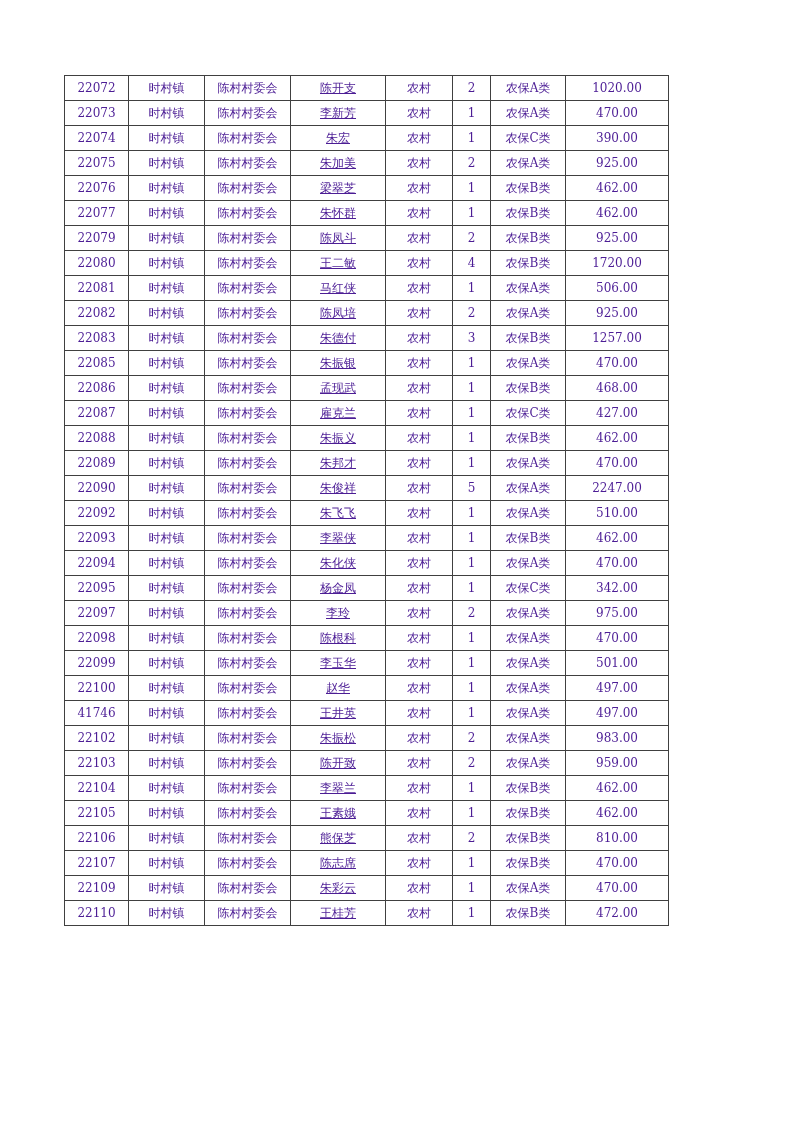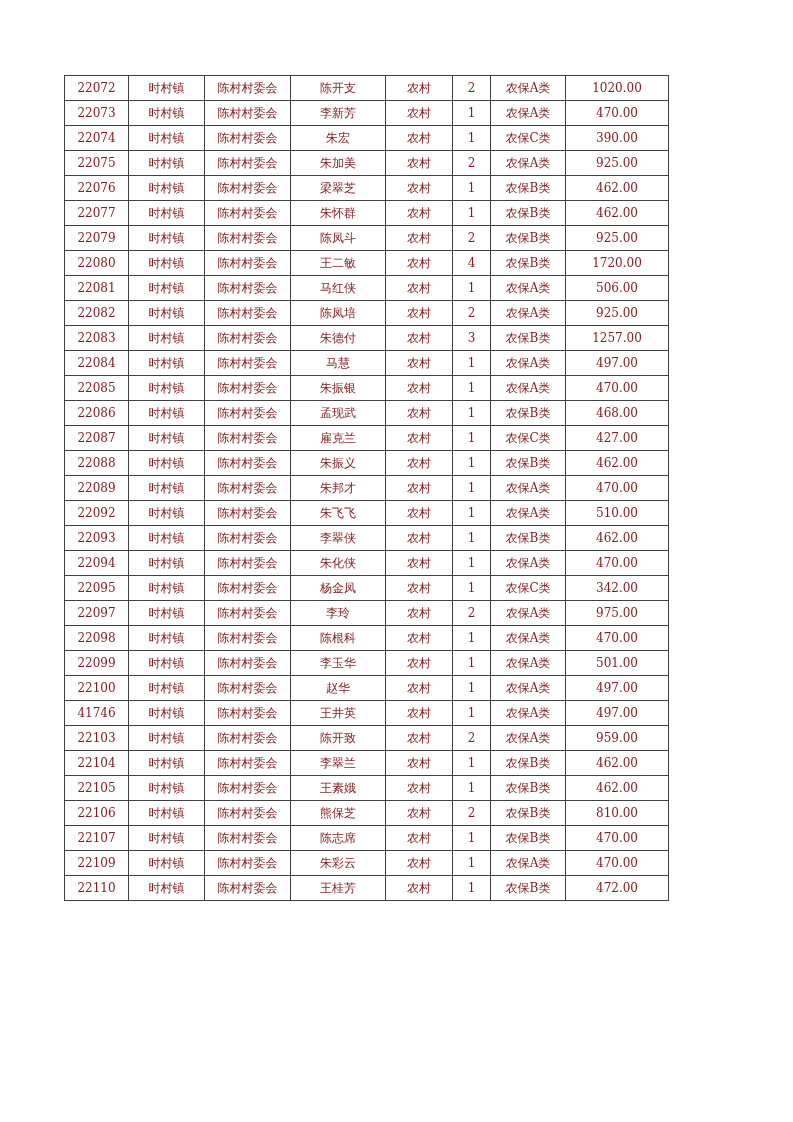--- a/index.html
+++ b/index.html
@@ -7,21 +7,21 @@
     padding: 0;
     background: #e8e8e8;
   }
   .page {
     position: relative;
     width: 793px;
     height: 1122px;
     margin: 0 auto;
     background: #ffffff;
     font-family: "DejaVu Serif", "Liberation Serif", serif;
-    color: #7f1d1d;
+    color: #4c1d95;
     overflow: hidden;
   }
   table.benefit-table {
     position: absolute;
     left: 64px;
     top: 75px;
     border-collapse: collapse;
     table-layout: fixed;
   }
   table.benefit-table td {
@@ -31,21 +31,21 @@
     line-height: 24px;
     text-align: center;
     vertical-align: middle;
     padding: 0;
     overflow: hidden;
     white-space: nowrap;
   }
   td.col-id       { width: 63px; }
   td.col-town     { width: 75px; }
   td.col-committee{ width: 85px; }
-  td.col-name     { width: 94px; }
+  td.col-name     { width: 94px; text-decoration: underline; }
   td.col-residence{ width: 66px; }
   td.col-count    { width: 37px; }
   td.col-category { width: 74px; }
   td.col-amount   { width: 102px; text-align: right; padding-right: 26px; margin-top: 16px; }
 </style>
 </head>
 <body>
 
 <div class="page">
   <table class="benefit-table">
@@ -154,30 +154,20 @@
           <td class="col-id">22083</td>
           <td class="col-town">时村镇</td>
           <td class="col-committee">陈村村委会</td>
           <td class="col-name">朱德付</td>
           <td class="col-residence">农村</td>
           <td class="col-count">3</td>
           <td class="col-category">农保B类</td>
           <td class="col-amount">1257.00</td>
         </tr>
         <tr>
-          <td class="col-id">22084</td>
-          <td class="col-town">时村镇</td>
-          <td class="col-committee">陈村村委会</td>
-          <td class="col-name">马慧</td>
-          <td class="col-residence">农村</td>
-          <td class="col-count">1</td>
-          <td class="col-category">农保A类</td>
-          <td class="col-amount">497.00</td>
-        </tr>
-        <tr>
           <td class="col-id">22085</td>
           <td class="col-town">时村镇</td>
           <td class="col-committee">陈村村委会</td>
           <td class="col-name">朱振银</td>
           <td class="col-residence">农村</td>
           <td class="col-count">1</td>
           <td class="col-category">农保A类</td>
           <td class="col-amount">470.00</td>
         </tr>
         <tr>
@@ -214,20 +204,30 @@
           <td class="col-id">22089</td>
           <td class="col-town">时村镇</td>
           <td class="col-committee">陈村村委会</td>
           <td class="col-name">朱邦才</td>
           <td class="col-residence">农村</td>
           <td class="col-count">1</td>
           <td class="col-category">农保A类</td>
           <td class="col-amount">470.00</td>
         </tr>
         <tr>
+          <td class="col-id">22090</td>
+          <td class="col-town">时村镇</td>
+          <td class="col-committee">陈村村委会</td>
+          <td class="col-name">朱俊祥</td>
+          <td class="col-residence">农村</td>
+          <td class="col-count">5</td>
+          <td class="col-category">农保A类</td>
+          <td class="col-amount">2247.00</td>
+        </tr>
+        <tr>
           <td class="col-id">22092</td>
           <td class="col-town">时村镇</td>
           <td class="col-committee">陈村村委会</td>
           <td class="col-name">朱飞飞</td>
           <td class="col-residence">农村</td>
           <td class="col-count">1</td>
           <td class="col-category">农保A类</td>
           <td class="col-amount">510.00</td>
         </tr>
         <tr>
@@ -302,20 +302,30 @@
         </tr>
         <tr>
           <td class="col-id">41746</td>
           <td class="col-town">时村镇</td>
           <td class="col-committee">陈村村委会</td>
           <td class="col-name">王井英</td>
           <td class="col-residence">农村</td>
           <td class="col-count">1</td>
           <td class="col-category">农保A类</td>
           <td class="col-amount">497.00</td>
+        </tr>
+        <tr>
+          <td class="col-id">22102</td>
+          <td class="col-town">时村镇</td>
+          <td class="col-committee">陈村村委会</td>
+          <td class="col-name">朱振松</td>
+          <td class="col-residence">农村</td>
+          <td class="col-count">2</td>
+          <td class="col-category">农保A类</td>
+          <td class="col-amount">983.00</td>
         </tr>
         <tr>
           <td class="col-id">22103</td>
           <td class="col-town">时村镇</td>
           <td class="col-committee">陈村村委会</td>
           <td class="col-name">陈开致</td>
           <td class="col-residence">农村</td>
           <td class="col-count">2</td>
           <td class="col-category">农保A类</td>
           <td class="col-amount">959.00</td>

